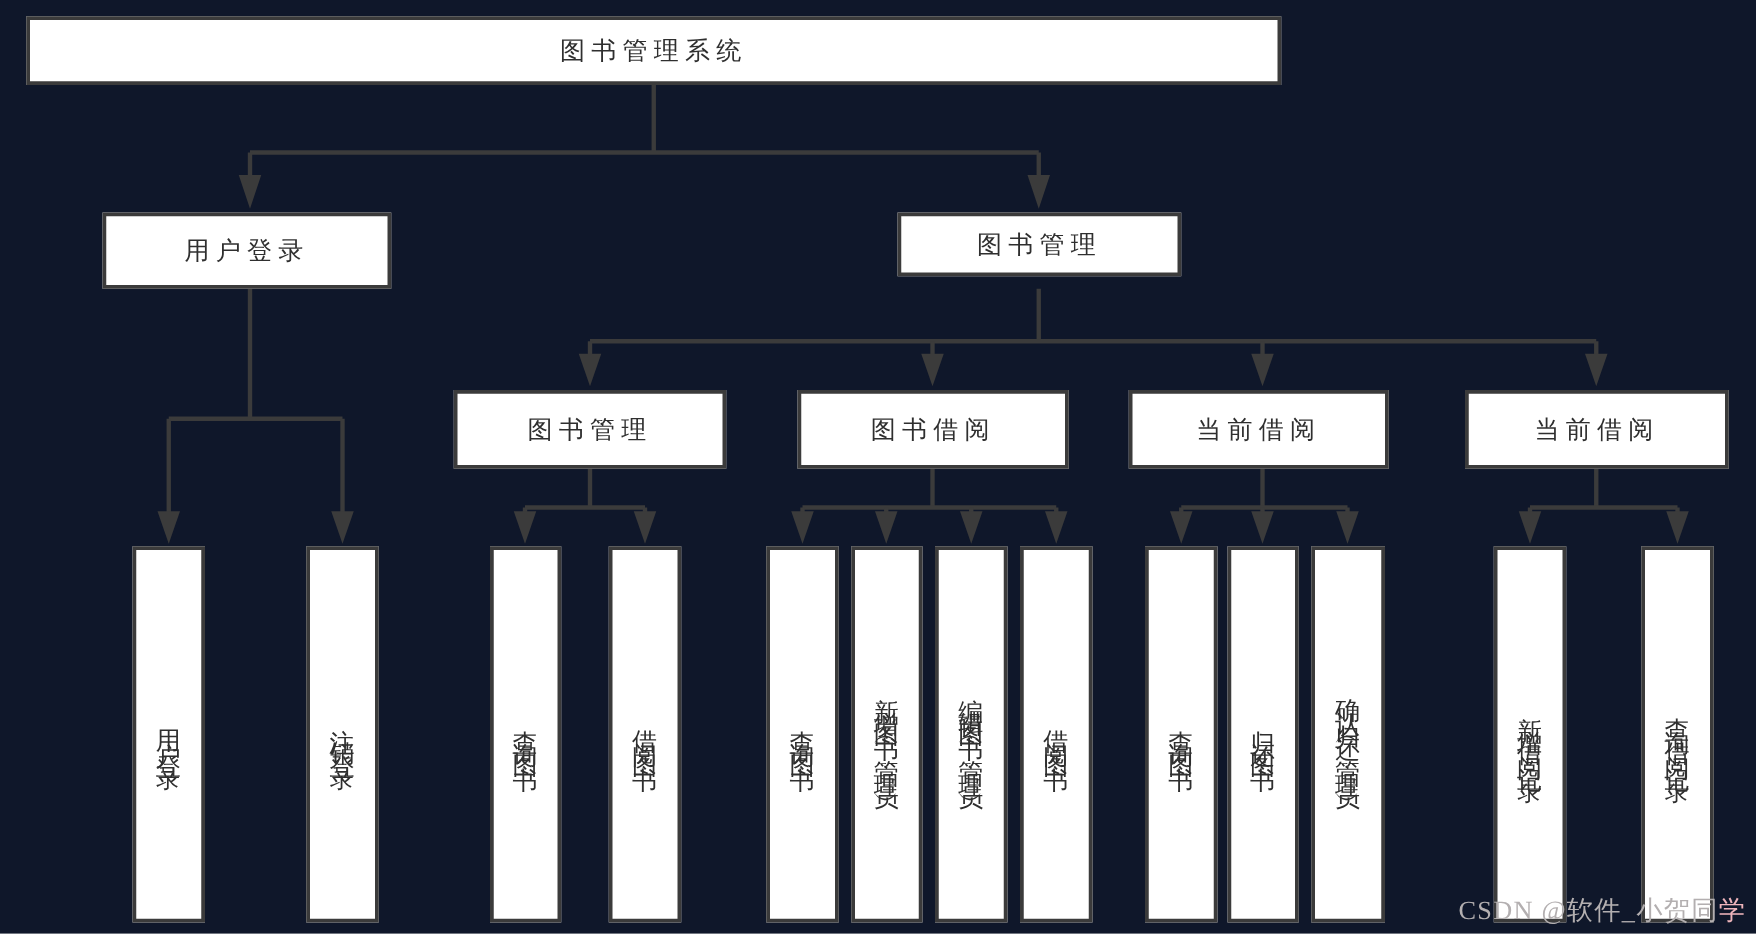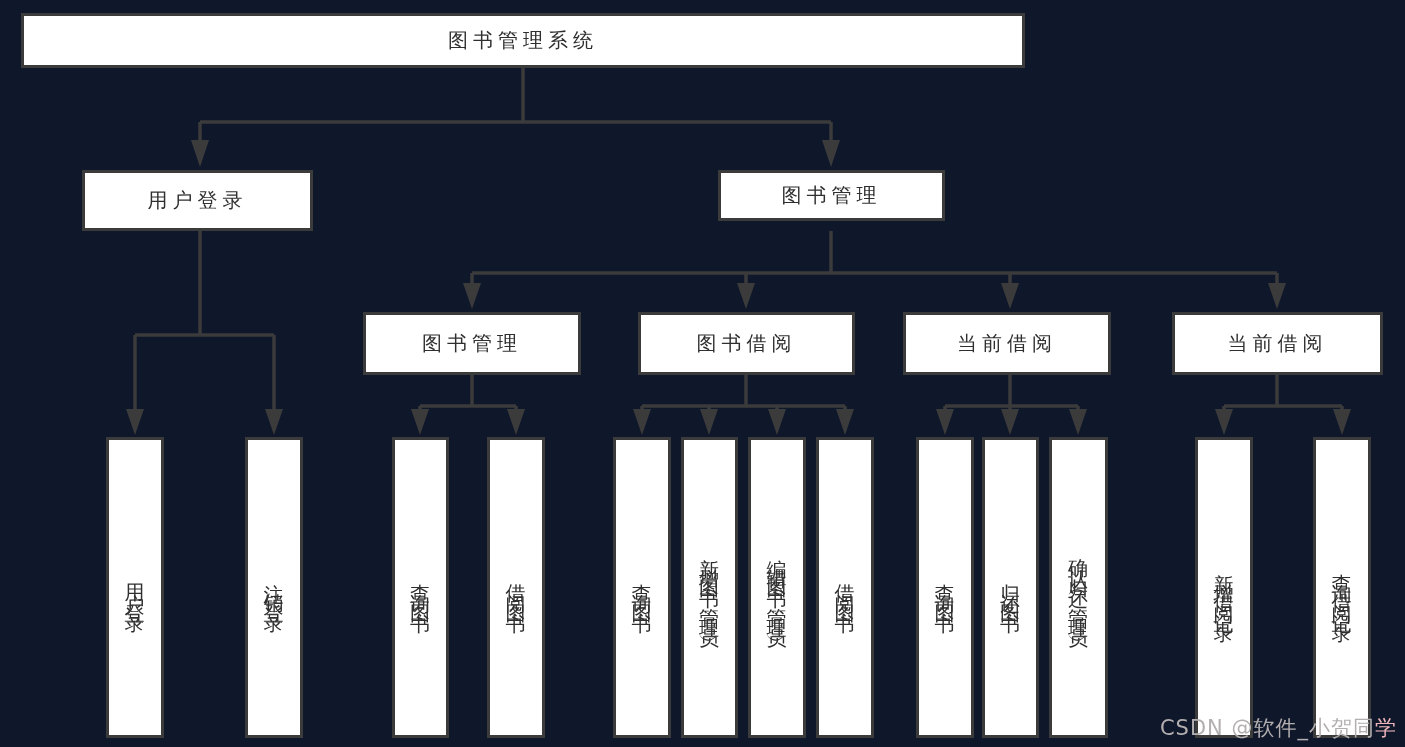--- a/index.html
+++ b/index.html
@@ -40,20 +40,21 @@
     line-height: 1;
   }
   .watermark {
     position: absolute;
     right: 8px;
     bottom: 5px;
     font-size: 21px;
     letter-spacing: 1px;
     white-space: nowrap;
     z-index: 3;
+    font-family: Liberation Serif, serif;
   }
   .watermark .wm-gray { color: #b3afb0; }
   .watermark .wm-pink { color: #eeb4bb; }
 </style>
 </head>
 <body>
 
 <div class="stage">
 
   <svg class="wires" viewBox="0 0 1405 747" xmlns="http://www.w3.org/2000/svg" aria-hidden="true">

